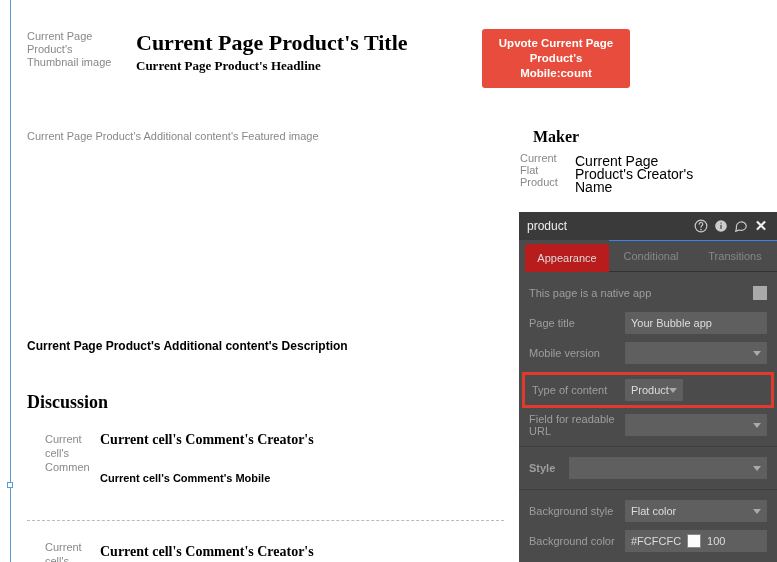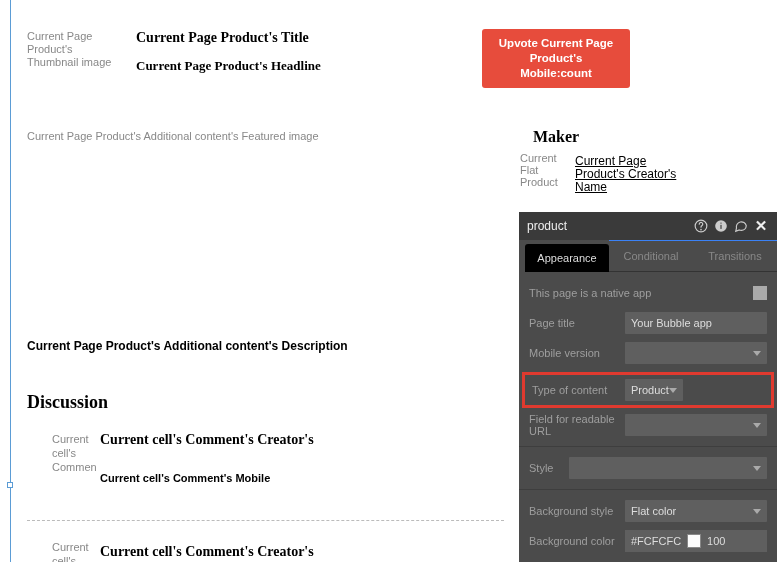--- a/index.html
+++ b/index.html
@@ -6,36 +6,36 @@
   html, body { width: 777px; height: 562px; font-family: Arial, Helvetica, sans-serif; background: #fff; overflow: hidden; }
   .canvas { position: relative; width: 764px; height: 562px; }
   .page-border { position: absolute; left: 10px; top: 0; bottom: 0; width: 1px; background: #5b9cd5; }
   .handle { position: absolute; left: 7px; top: 482px; width: 6px; height: 6px; border: 1px solid #5b9cd5; background: #fff; }
 
   
   .ph { position: absolute; color: #888; font-size: 11px; line-height: 13px; }
   .title-lg { font-family: Georgia, 'Times New Roman', serif; font-weight: 700; color: #000; }
   .upvote-btn { position: absolute; background: #e74c3c; color: #fff; font-size: 11.5px; font-weight: 600; text-align: center; padding: 7px 16px; border-radius: 3px; line-height: 15px; }
   .maker { font-family: Georgia, serif; font-weight: 700; font-size: 16px; color: #000; }
-  .small-black { font-size: 12px; color: #000; text-decoration: underline; }
+  .small-black { font-size: 14px; color: #000; }
   .desc-black { font-size: 12px; font-weight: 700; color: #000; }
   .discussion { font-family: Georgia, serif; font-weight: 700; font-size: 18px; color: #000; }
-  .cell-label { color: #888; font-size: 11px; line-height: 14px; margin-left: 7px; }
+  .cell-label { color: #888; font-size: 11px; line-height: 14px; }
   .cell-title { font-family: Georgia, serif; font-weight: 700; font-size: 14px; color: #000; }
   .cell-content { font-size: 11px; font-weight: 700; color: #000; }
   .dashed { position: absolute; left: 27px; right: 260px; border-top: 1px dashed #bbb; }
 
   
   .panel { position: absolute; left: 519px; top: 212px; width: 258px; height: 350px; background: #4b4b4b; color: #ccc; font-size: 11px; border-radius: 2px 2px 0 0; }
   .panel-header { height: 28px; background: #3a3a3a; display: flex; align-items: center; padding: 0 8px; color: #eee; font-size: 12px; }
   .panel-header .spacer { flex: 1; }
   .panel-header .icon { width: 16px; height: 16px; margin-left: 4px; display: flex; align-items: center; justify-content: center; font-weight: bold; cursor: pointer; }
   .tabs { display: flex; background: #4b4b4b; height: 32px; }
   .tab { flex: 1; display: flex; align-items: center; justify-content: center; font-size: 11px; color: #888; cursor: pointer; border-top: 1px solid #3b82f6; border-bottom: 1px solid #333; }
-  .tab.active { background: #000000; color: #ddd; border-radius: 3px 3px 0 0; border: none; margin-top: 4px; }
+  .tab.active { background: #b91c1c; color: #ddd; border-radius: 3px 3px 0 0; border: none; margin-top: 4px; }
   .tabs .tab:first-child.active { margin-left: 6px; }
   .rows { padding: 6px 10px 0 10px; }
   .row { display: flex; align-items: center; min-height: 30px; }
   .row .label { width: 96px; color: #9e9e9e; font-size: 11px; }
   .row .control { flex: 1; }
   .sel, .inp { width: 100%; background: #5f5f5f; border: none; color: #ddd; font-size: 11px; height: 22px; padding: 0 6px; border-radius: 1px; position: relative; display: flex; align-items: center; }
   .sel .caret { margin-left: auto; width: 0; height: 0; border-left: 4px solid transparent; border-right: 4px solid transparent; border-top: 5px solid #aaa; }
   .toggle-box { width: 14px; height: 14px; background: #aaa; }
   .highlight-row { border: 3px solid #e03a2f; margin: 4px -7px 2px -7px; padding: 4px 4px; display: flex; align-items: center; }
   .highlight-row .label { width: 96px; color: #9e9e9e; padding-left: 3px; }
@@ -45,21 +45,21 @@
   .bg-color-ctrl span { color: #ddd; font-size: 11px; }
 </style>
 </head>
 <body>
 
 <div class="canvas">
   <div class="page-border"></div>
   <div class="handle"></div>
 
   <div class="ph" style="left:27px; top:30px; width:95px;">Current Page Product's Thumbnail image</div>
-  <div class="title-lg" style="position:absolute; left:136px; top:30px; font-size:14px;">Current Page Product's Title</div>
+  <div class="title-lg" style="position:absolute; left:136px; top:30px; font-size:22px;">Current Page Product's Title</div>
   <div class="title-lg" style="position:absolute; left:136px; top:58px; font-size:13px;">Current Page Product's Headline</div>
   <div class="upvote-btn" style="left:482px; top:29px; width:148px;">Upvote Current Page Product's Mobile:count</div>
 
   <div class="ph" style="left:27px; top:130px;">Current Page Product's Additional content's Featured image</div>
   <div class="maker" style="position:absolute; left:533px; top:128px;">Maker</div>
   <div class="ph" style="left:520px; top:152px; width:50px; line-height:12px;">Current Flat Product</div>
   <div class="small-black" style="position:absolute; left:575px; top:155px; width:120px; line-height:13px;">Current Page Product's Creator's Name</div>
 
   <div class="desc-black" style="position:absolute; left:27px; top:339px;">Current Page Product's Additional content's Description</div>
 
@@ -144,21 +144,21 @@
             <div class="sel">
               <span></span>
               <span class="caret"></span>
             </div>
           </div>
       </div>
 
       <div class="divider"></div>
 
       <div class="row">
-        <div class="label" style="width:40px;">Style</div>
+        <div class="label" style="width:40px;font-weight:bold;">Style</div>
         <div class="control">
             <div class="sel">
               <span></span>
               <span class="caret"></span>
             </div>
           </div>
       </div>
 
       <div class="divider"></div>
 

